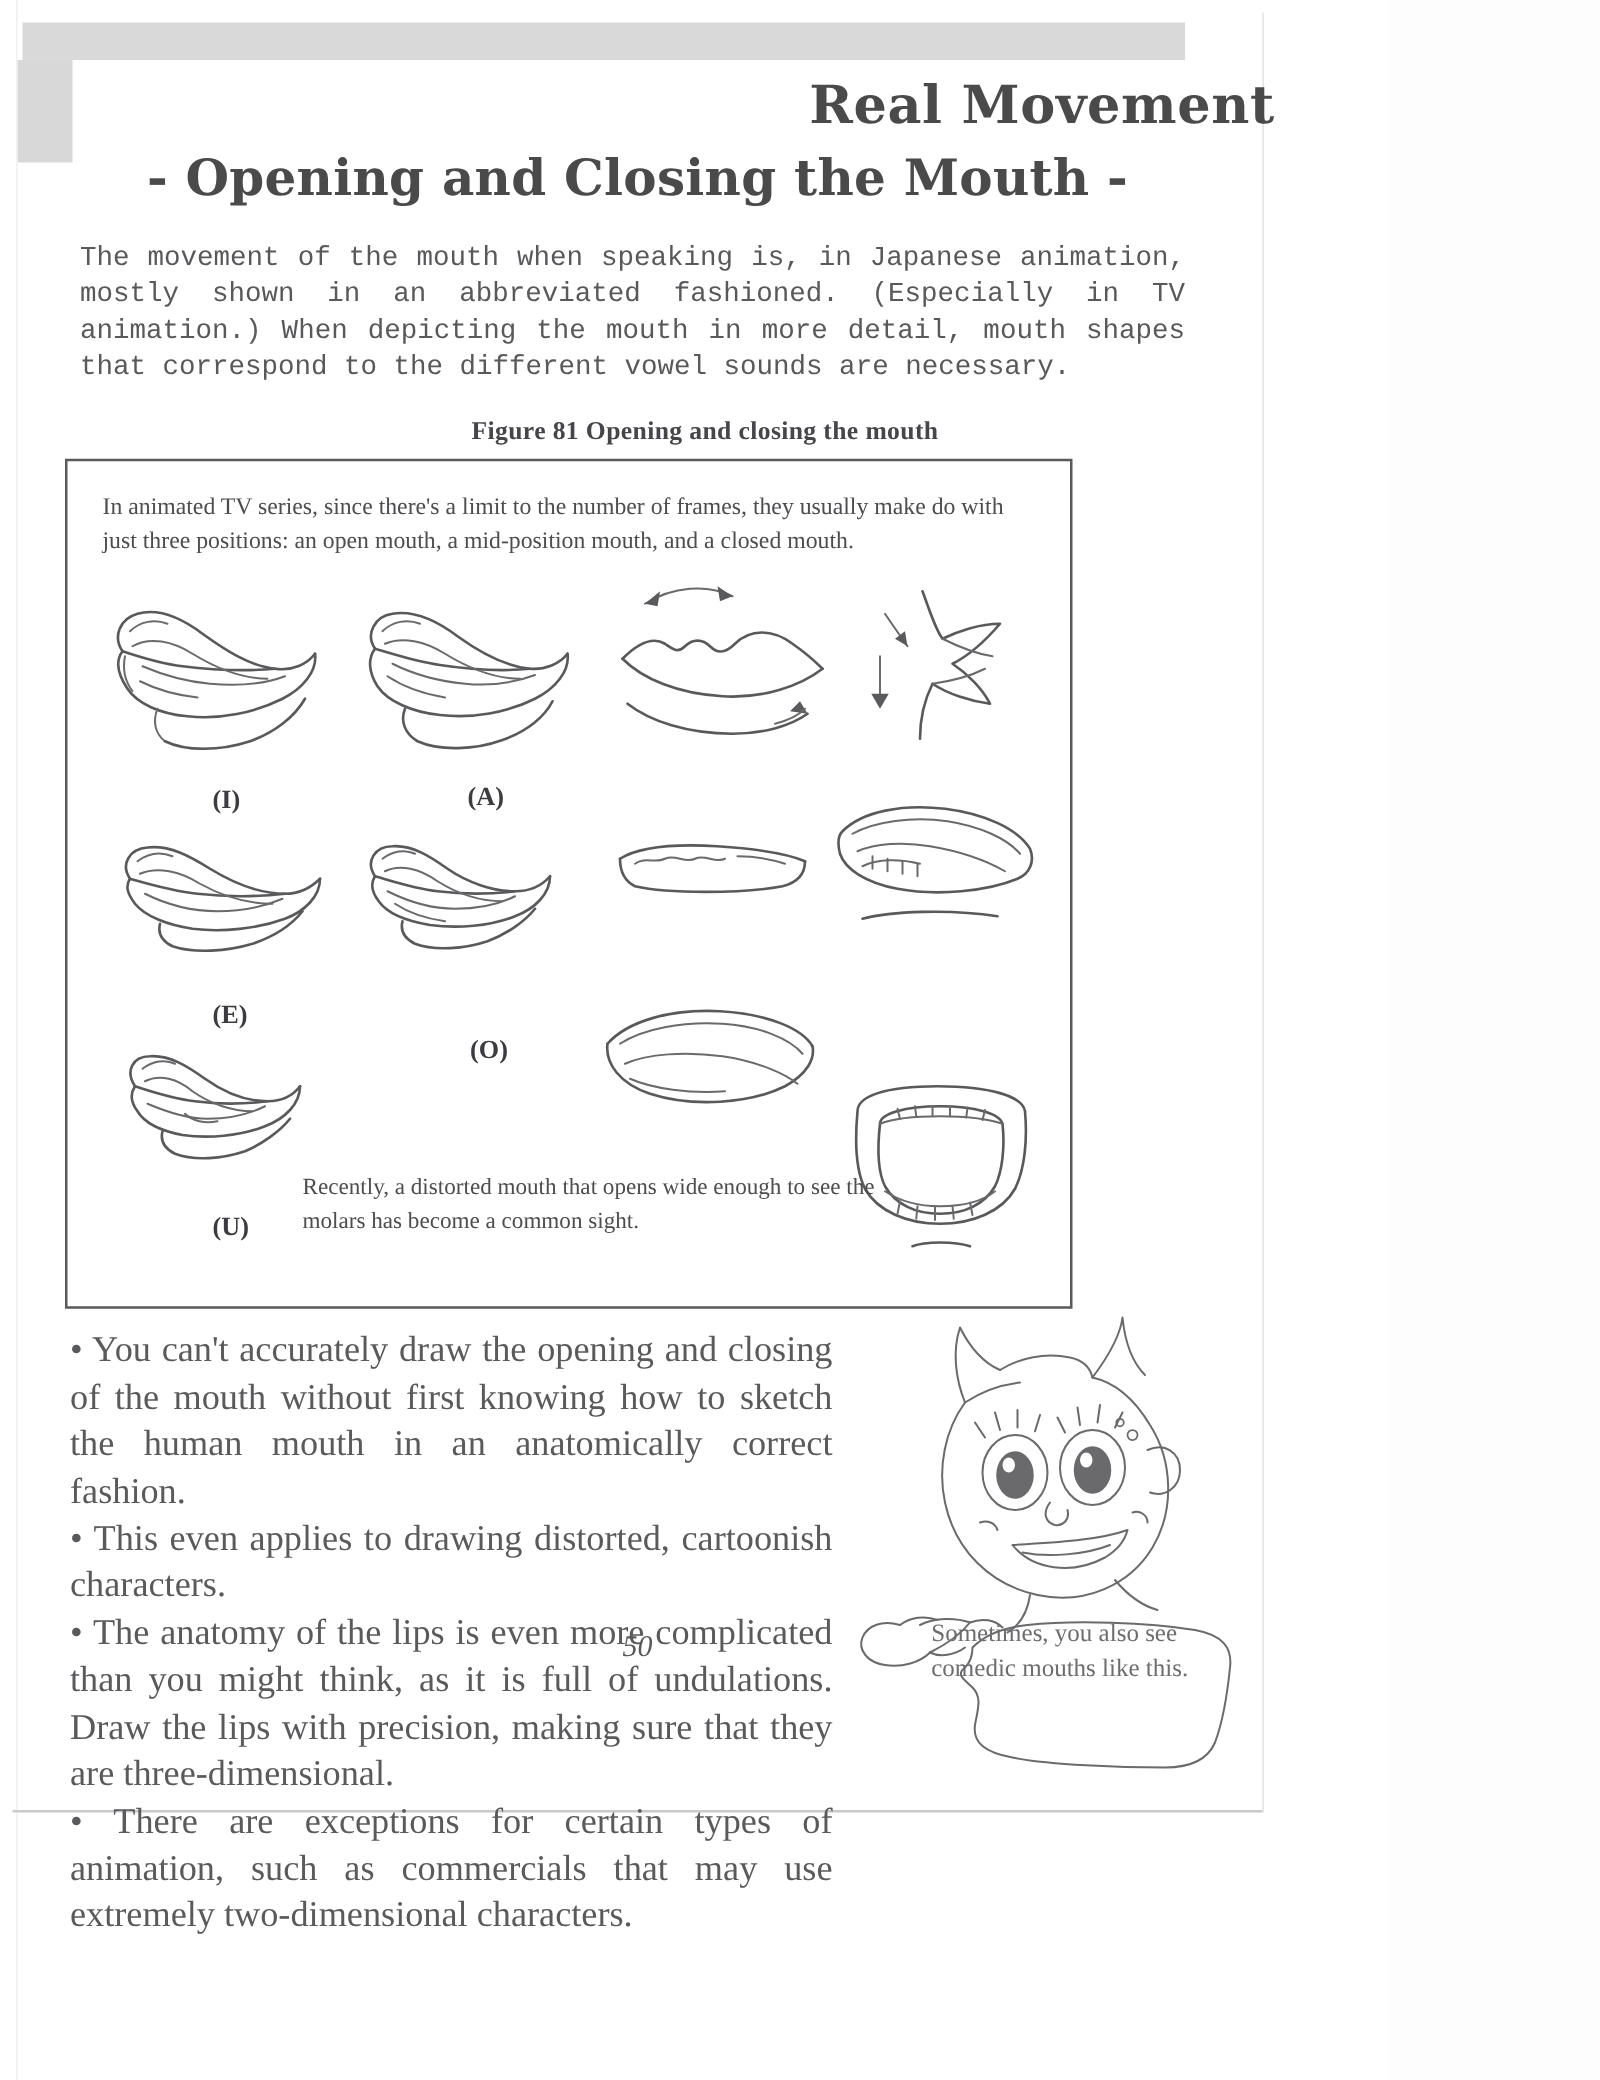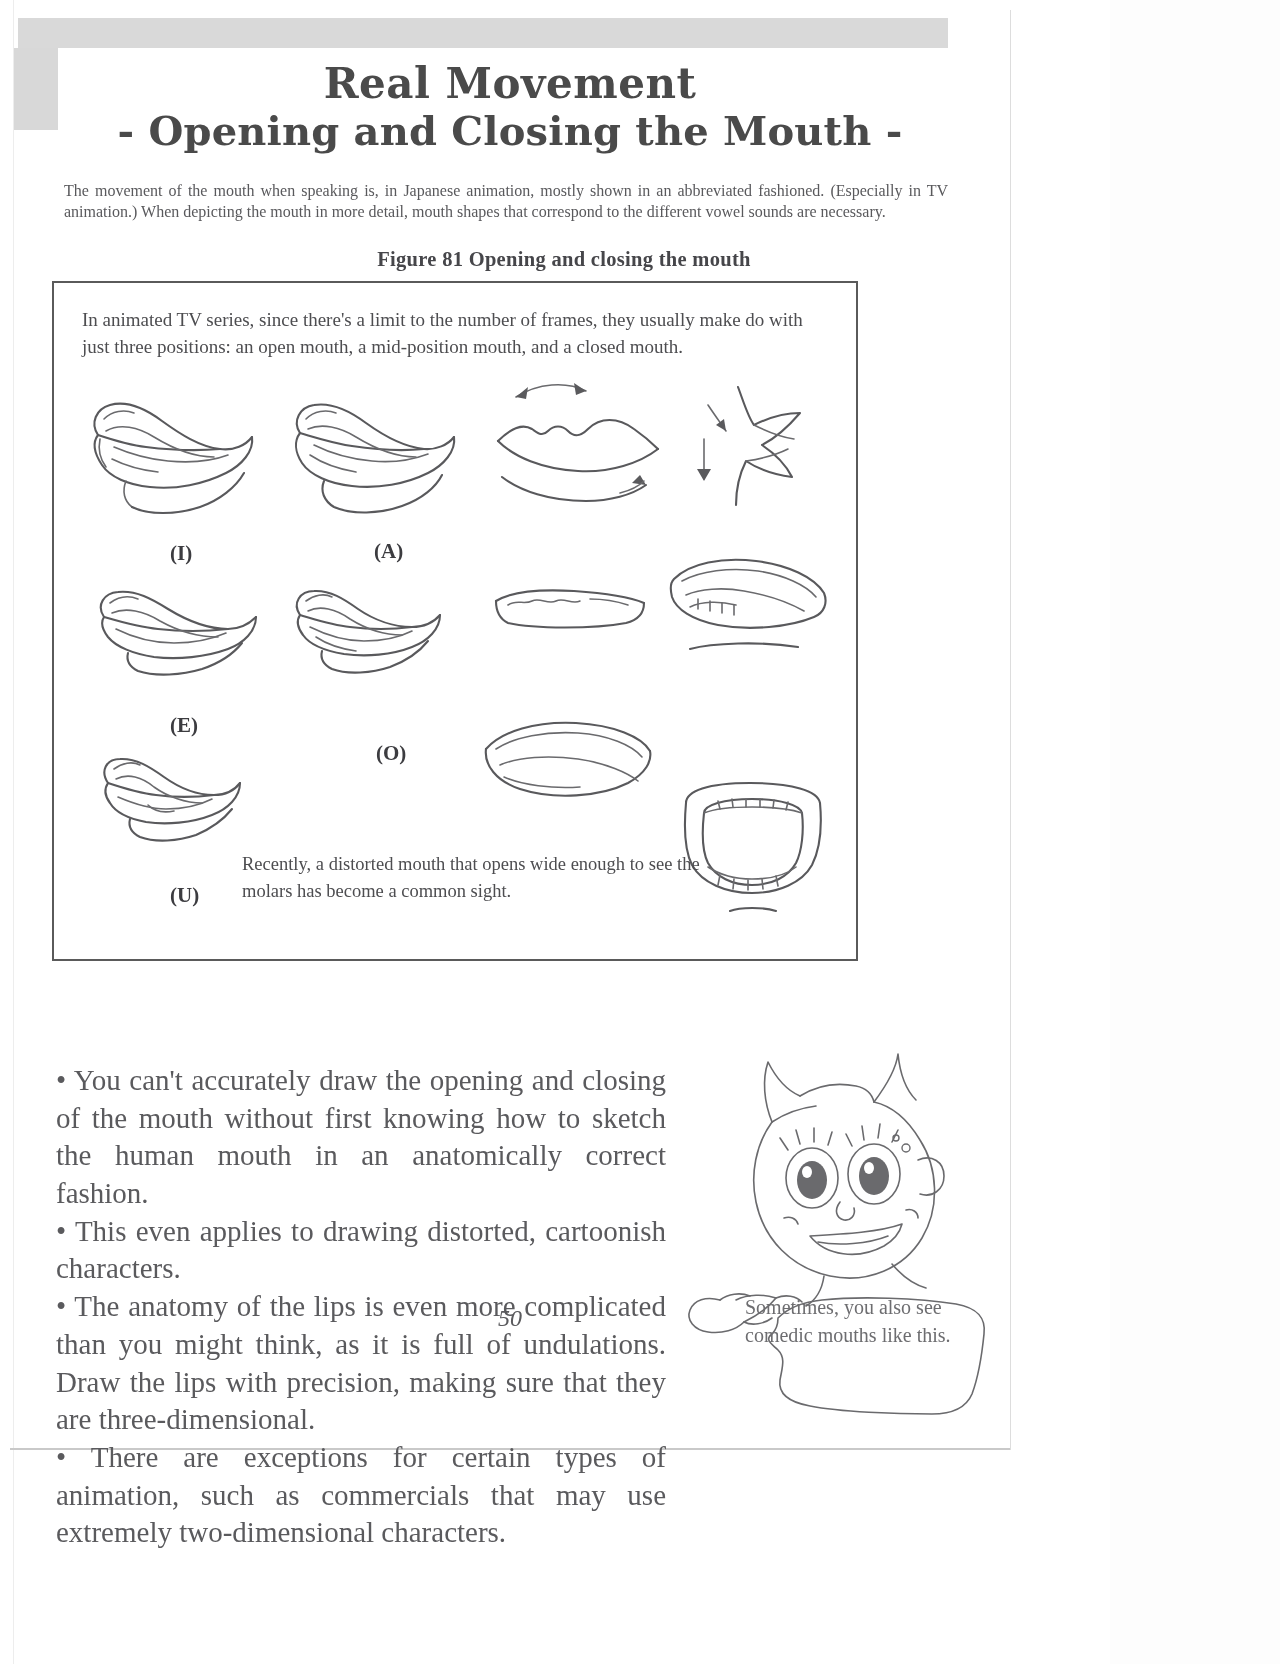--- a/index.html
+++ b/index.html
@@ -66,39 +66,40 @@
     padding-top: 62px;
   }
   .title-line1 {
     font-family: "DejaVu Serif", serif;
     font-weight: bold;
     font-size: 42px;
     letter-spacing: 0.5px;
     line-height: 1.05;
     margin: 0 0 4px 0;
     color: #4a4a4a;
+    text-align: right;
   }
   .title-line2 {
     font-family: "DejaVu Serif", serif;
     font-weight: bold;
     font-size: 40px;
     letter-spacing: 0.2px;
     line-height: 1.05;
-    margin: 4px;
+    margin: 16px;
     color: #4a4a4a;
   }
 
   .intro-para {
     margin: 28px 62px 0 64px;
     width: 884px;
-    font-size: 16px;
+    font-size: 22px;
     line-height: 1.32;
     color: #59595c;
     text-align: justify;
-    font-family: Liberation Serif, serif;
+    font-family: Liberation Mono, monospace;
   }
 
   .figure-caption {
     margin: 26px 0 10px 108px;
     font-size: 20.5px;
     font-weight: bold;
     color: #46464a;
     letter-spacing: 0.3px;
     font-family: "Liberation Serif", serif;
     text-align: center;

